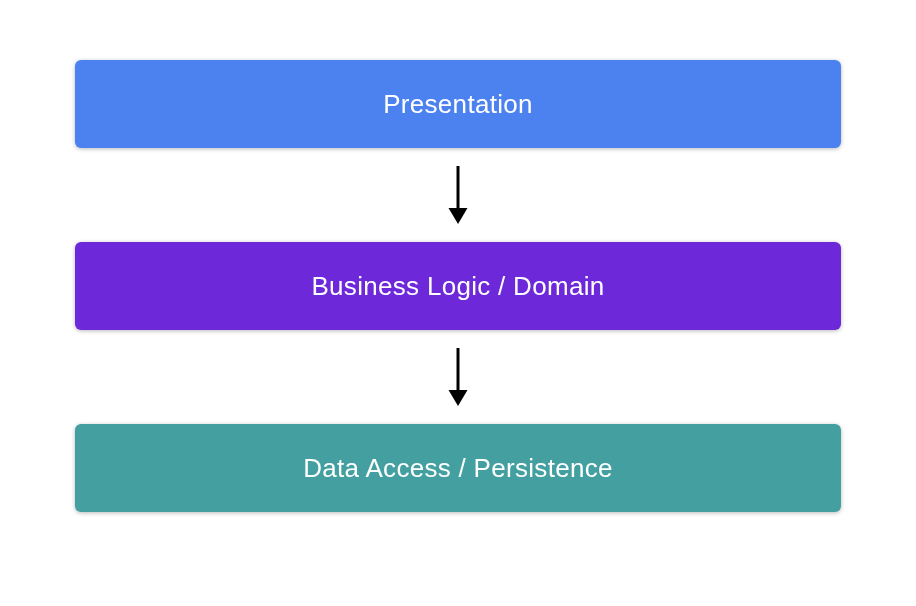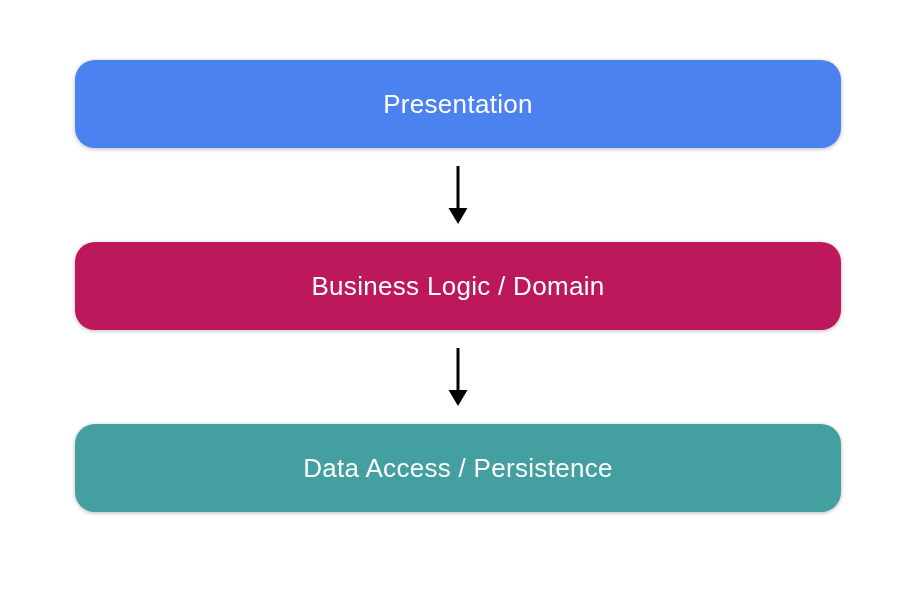--- a/index.html
+++ b/index.html
@@ -12,21 +12,21 @@
     width: 916px;
     height: 606px;
     background: #ffffff;
     overflow: hidden;
     padding-top: 60px;
   }
   .layer-box {
     width: 766px;
     height: 88px;
     margin: 0 auto;
-    border-radius: 20px;
+    border-radius: 6px;
     display: flex;
     align-items: center;
     justify-content: center;
     box-shadow: 0 1px 4px rgba(0,0,0,0.28);
   }
   .layer-label {
     color: #ffffff;
     font-size: 26px;
     font-weight: 400;
     letter-spacing: 0.3px;
@@ -50,21 +50,21 @@
     <span class="layer-label">Presentation</span>
   </div>
 
   <div class="arrow-gap">
     <svg class="arrow-svg" width="22" height="58" viewBox="0 0 22 58" aria-hidden="true">
       <line x1="11" y1="0" x2="11" y2="43" stroke="#000000" stroke-width="3"></line>
       <polygon points="1.5,42 20.5,42 11,58" fill="#000000"></polygon>
     </svg>
   </div>
 
-  <div class="layer-box" style="background-color: #be185d; text-align: right;">
+  <div class="layer-box" style="background-color: #6d28d9; text-align: right;">
     <span class="layer-label">Business Logic / Domain</span>
   </div>
 
   <div class="arrow-gap">
     <svg class="arrow-svg" width="22" height="58" viewBox="0 0 22 58" aria-hidden="true">
       <line x1="11" y1="0" x2="11" y2="43" stroke="#000000" stroke-width="3"></line>
       <polygon points="1.5,42 20.5,42 11,58" fill="#000000"></polygon>
     </svg>
   </div>
 

